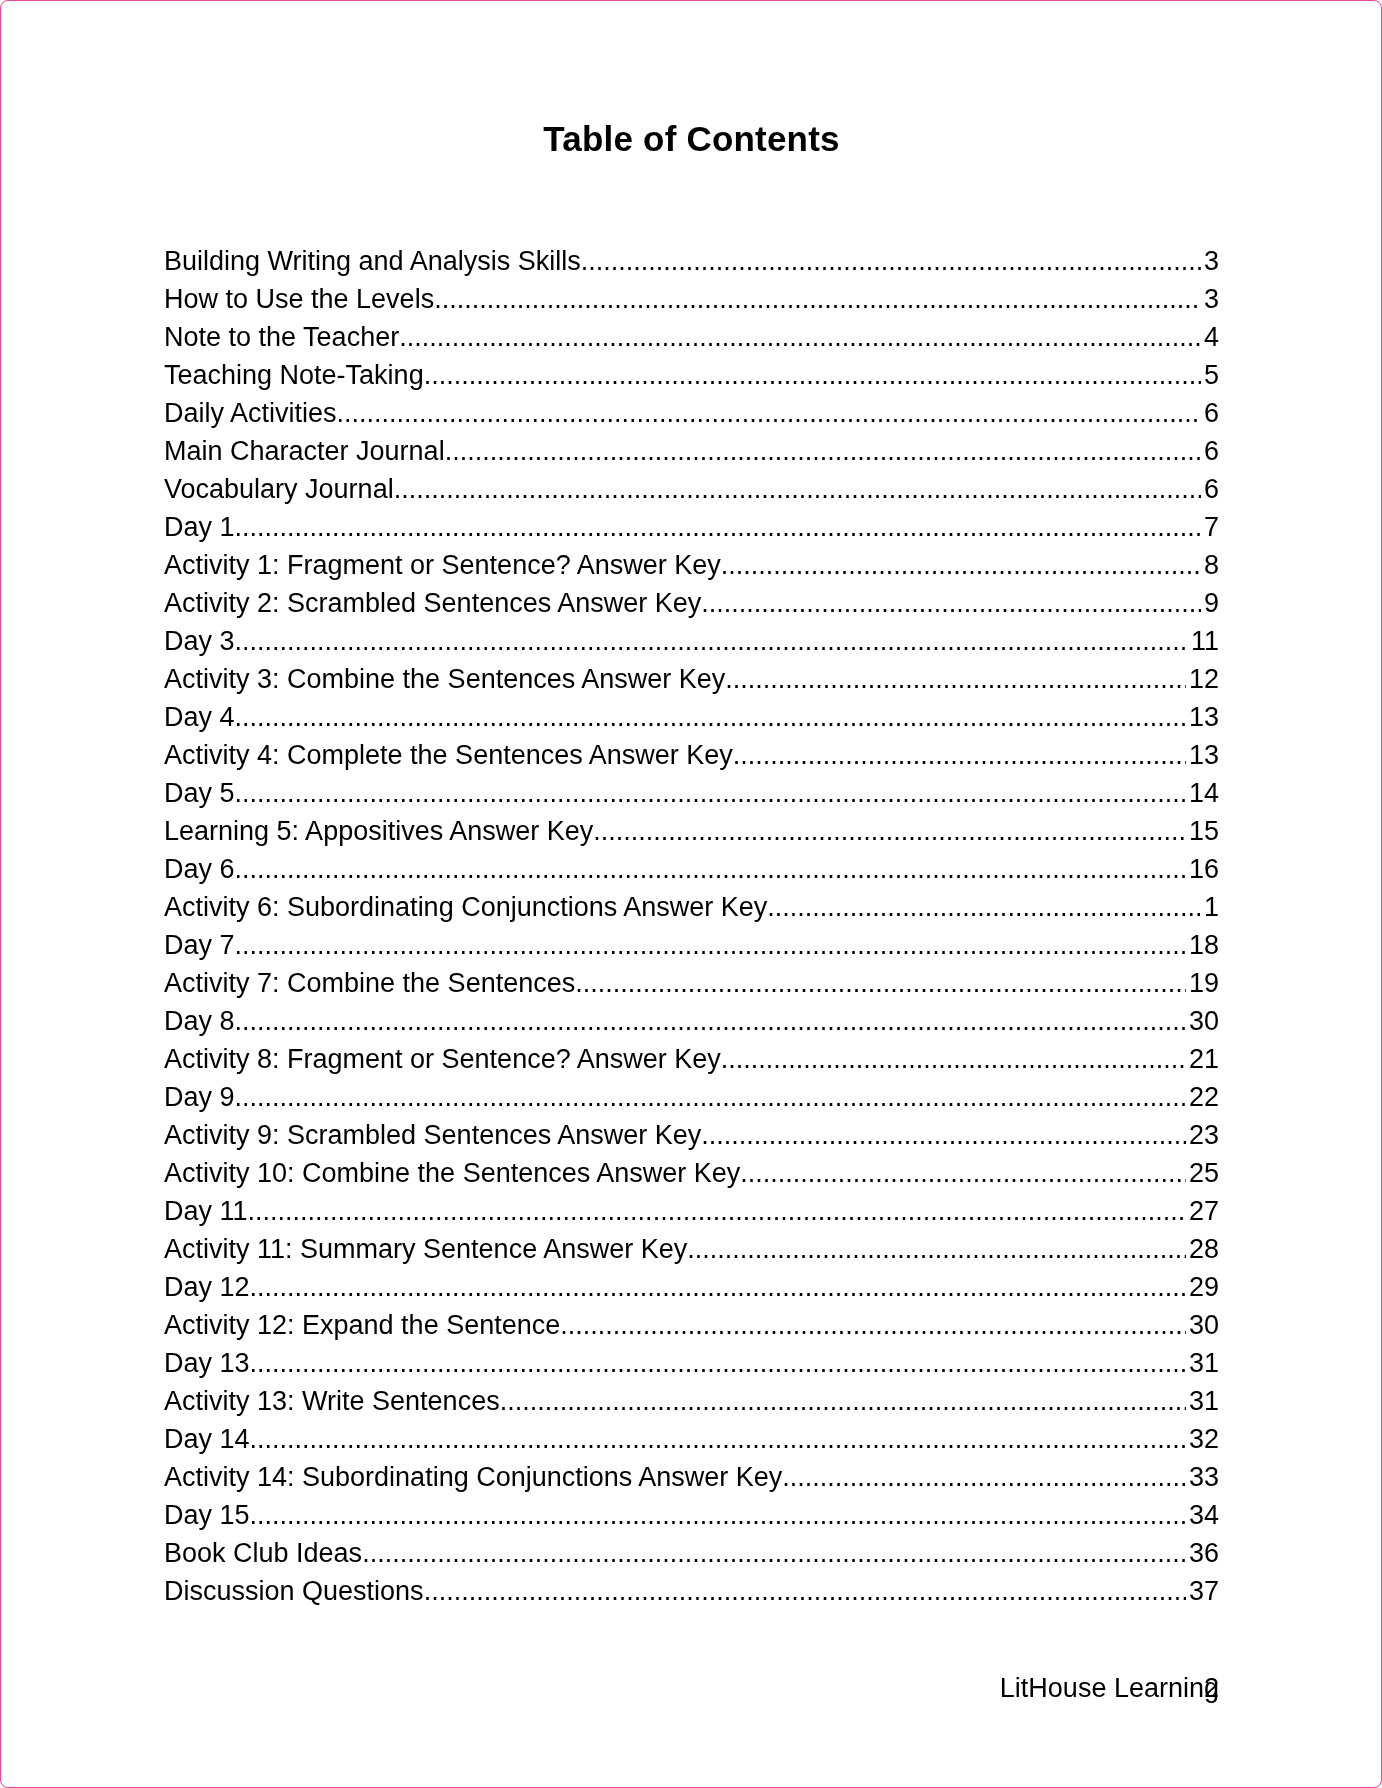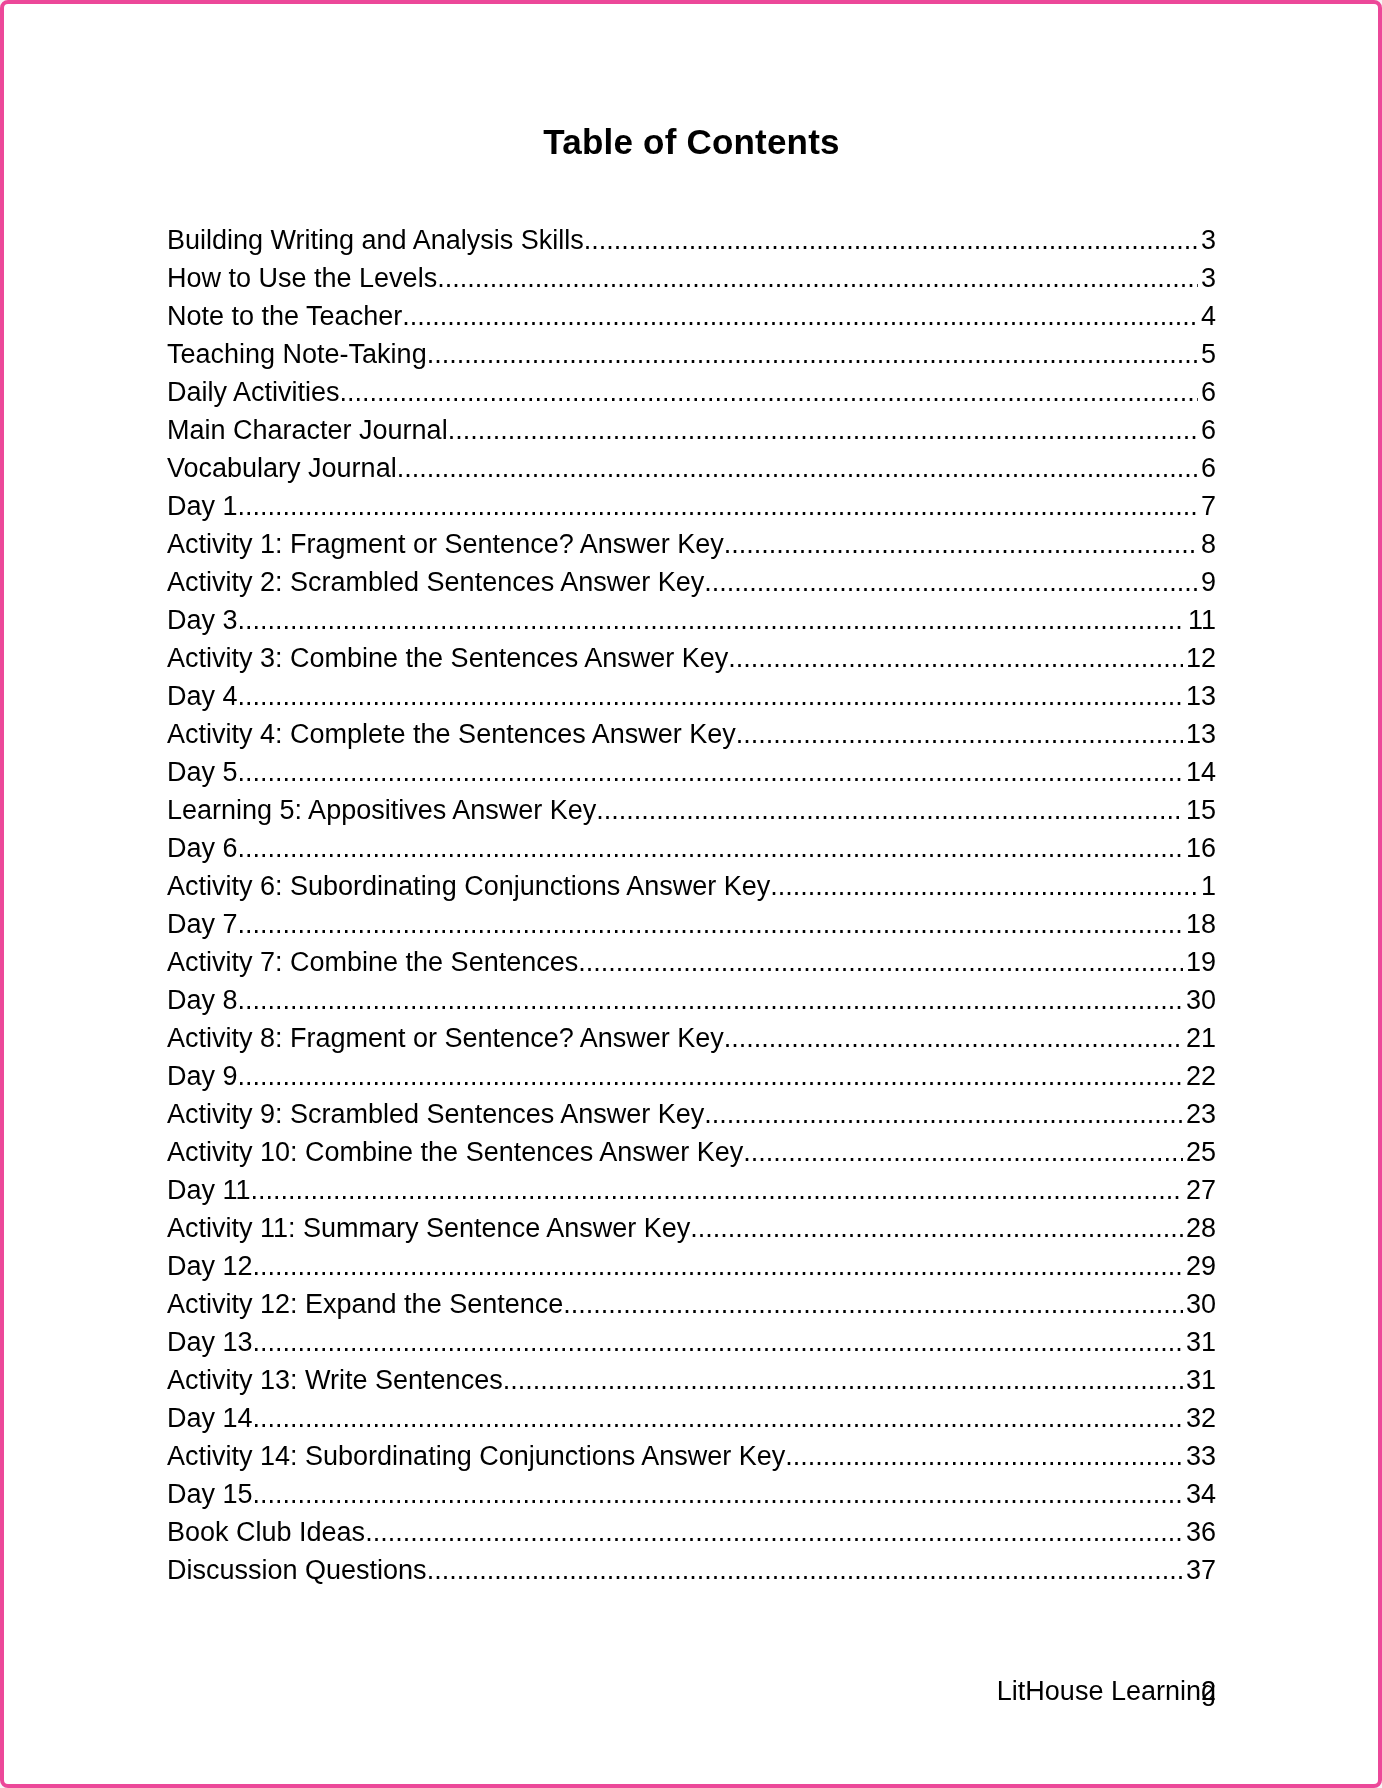--- a/index.html
+++ b/index.html
@@ -2,21 +2,21 @@
 <html><head>
 <meta charset="utf-8">
 <style>
   * { box-sizing: border-box; }
   html, body { margin: 0; padding: 0; background: #f5f5f5; }
   .page {
     position: relative;
     width: 1382px;
     height: 1788px;
     background: #ffffff;
-    border: 4px solid #ec4899;
+    border: 1px solid #ec4899;
     border-radius: 8px;
     font-family: "Liberation Sans", "DejaVu Sans", sans-serif;
     color: #000000;
     overflow: hidden;
   }
   .content {
     position: absolute;
     left: 163px;
     right: 162px;
     top: 0;
@@ -24,21 +24,21 @@
   .title {
     margin: 0;
     padding-top: 120px;
     font-size: 35px;
     line-height: 35px;
     font-weight: bold;
     text-align: center;
     letter-spacing: 0.2px;
   }
   .toc {
-    margin-top: 62px;
+    margin-top: 86px;
   }
   .toc-row {
     display: flex;
     align-items: baseline;
     font-size: 27px;
     line-height: 38px;
     white-space: nowrap;
   }
   .toc-title { flex: 0 0 auto; }
   .toc-dots {

